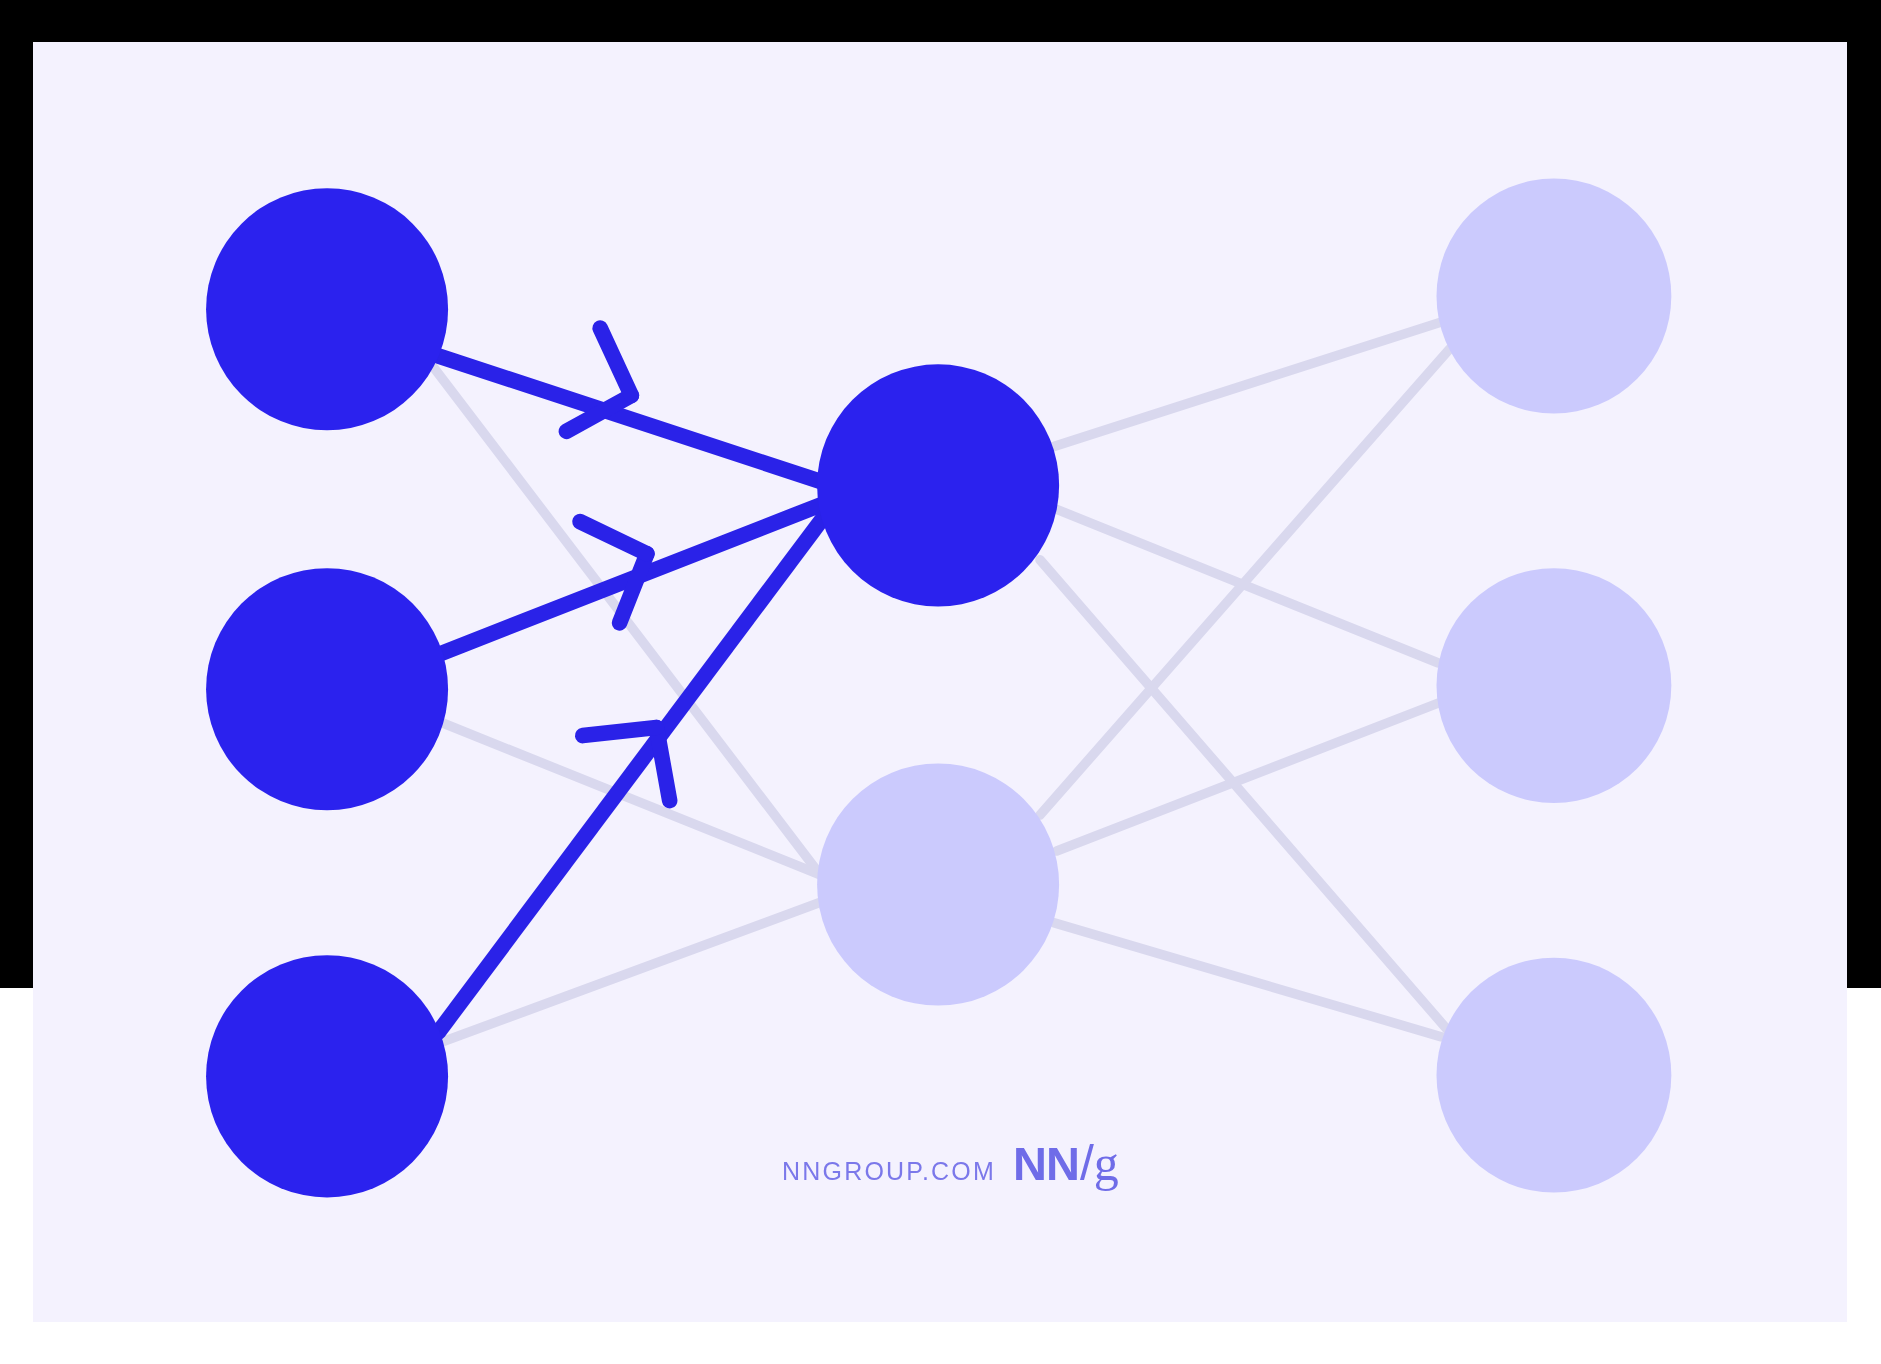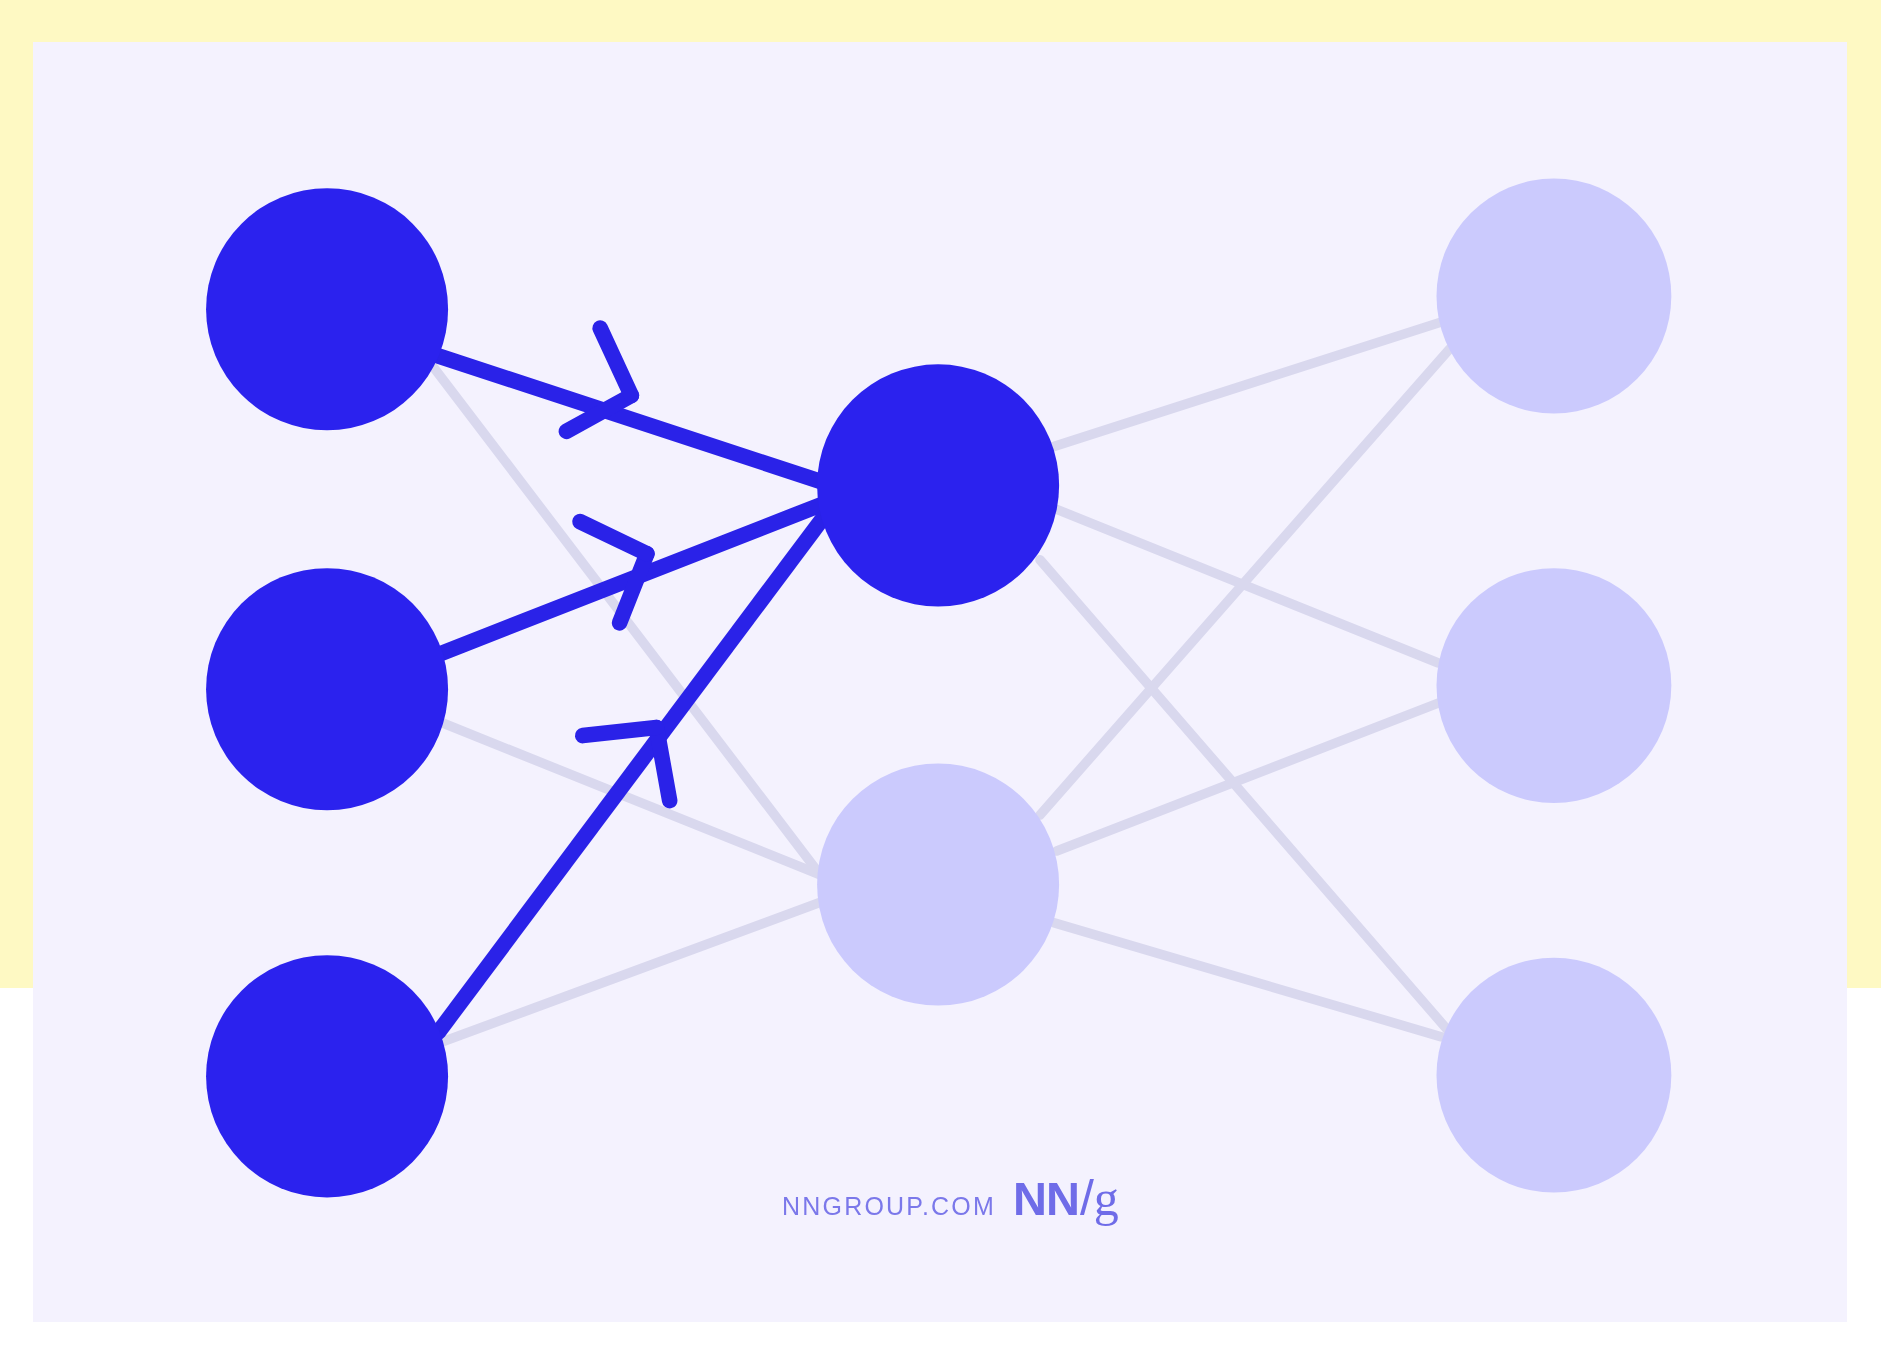--- a/index.html
+++ b/index.html
@@ -11,21 +11,21 @@
   body {
     width: 1881px;
     height: 1364px;
     font-family: "Liberation Sans", sans-serif;
     overflow: hidden;
   }
   #diagram-root {
     position: relative;
     width: 1881px;
     height: 988px;
-    background: #fef9c3;
+    background: #000000;
   }
   #diagram-panel {
     position: absolute;
     left: 33px;
     top: 42px;
     width: 1814px;
     height: 1280px;
     background: #f4f2fe;
   }
   #network-svg {
@@ -53,21 +53,20 @@
     color: #7b78ea;
     font-weight: 400;
   }
   .logo-mark {
     font-family: "Liberation Sans", sans-serif;
     font-size: 47px;
     font-weight: 700;
     color: #6f6ce8;
     letter-spacing: -1px;
     line-height: 1;
-    margin-top: 35px;
   }
   .logo-mark .slash {
     font-weight: 300;
     font-size: 50px;
     padding: 0 1px;
   }
   .logo-mark .gee {
     font-family: "Liberation Serif", serif;
     font-weight: 400;
     font-size: 50px;

